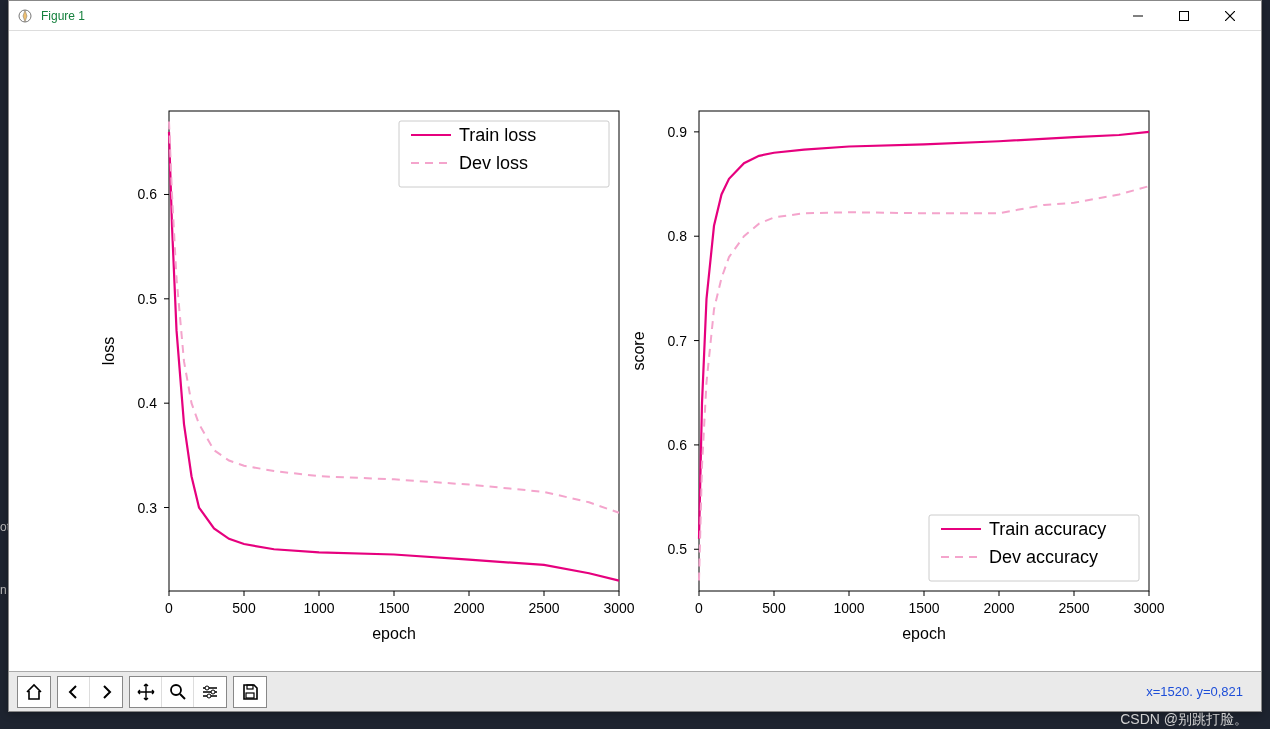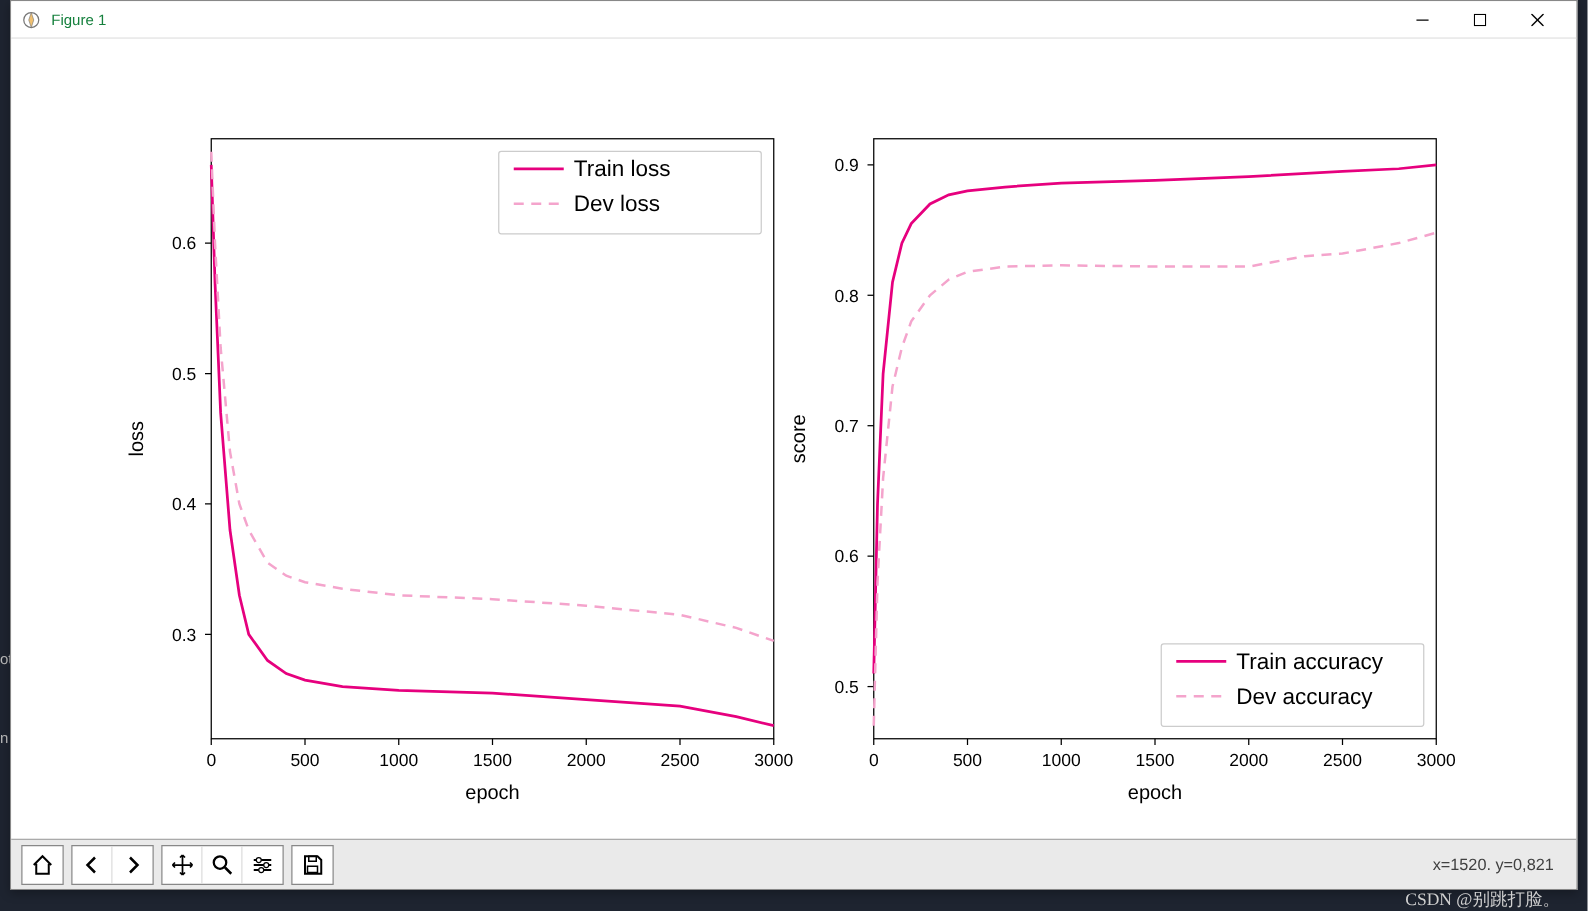--- a/index.html
+++ b/index.html
@@ -14,22 +14,22 @@
   .axis-label { font-size: 16px; fill: #000; }
   .tick-label { font-size: 14px; fill: #000; }
   .legend-box { fill: #fff; stroke: #ccc; stroke-width: 1; rx:2; ry:2; }
   .legend-text { font-size: 18px; fill: #000; }
   .series-train { stroke: #e6007e; stroke-width: 2.2; fill: none; }
   .series-dev { stroke: #f4a4cc; stroke-width: 2; fill: none; stroke-dasharray: 8 6; }
   .toolbar { position: absolute; bottom: 0; left: 0; right: 0; height: 40px; background: #eaeaea; border-top: 1px solid #aaa; display: flex; align-items: center; padding: 0 8px; }
   .tb-group { display: flex; border: 1px solid #888; background: #fff; margin-right: 6px; }
   .tb-btn { width: 32px; height: 30px; display: flex; align-items: center; justify-content: center; cursor: pointer; border-right: 1px solid #ddd; }
   .tb-btn:last-child { border-right: none; }
-  .coord-readout { margin-left: auto; font-size: 13px; color: #404040; padding-right: 10px; }
-  .watermark { position: absolute; right: 22px; bottom: 0px; font-size: 14px; color: #d0d0d0; pointer-events: none; font-family: Liberation Serif, serif; }
+  .coord-readout { margin-left: auto; font-size: 13px; color: #1d4ed8; padding-right: 10px; }
+  .watermark { position: absolute; right: 22px; bottom: 0px; font-size: 14px; color: #d0d0d0; pointer-events: none; font-family: Liberation Sans, sans-serif; }
   .bg-frag { position:absolute; color:#bbb; font-size:12px; }
 </style>
 </head>
 <body>
 
 <div class="bg-frag" style="left:0; top:520px;">ot</div>
 <div class="bg-frag" style="left:0; top:583px;">n</div>
 
 <div class="window">
   <div class="titlebar">

